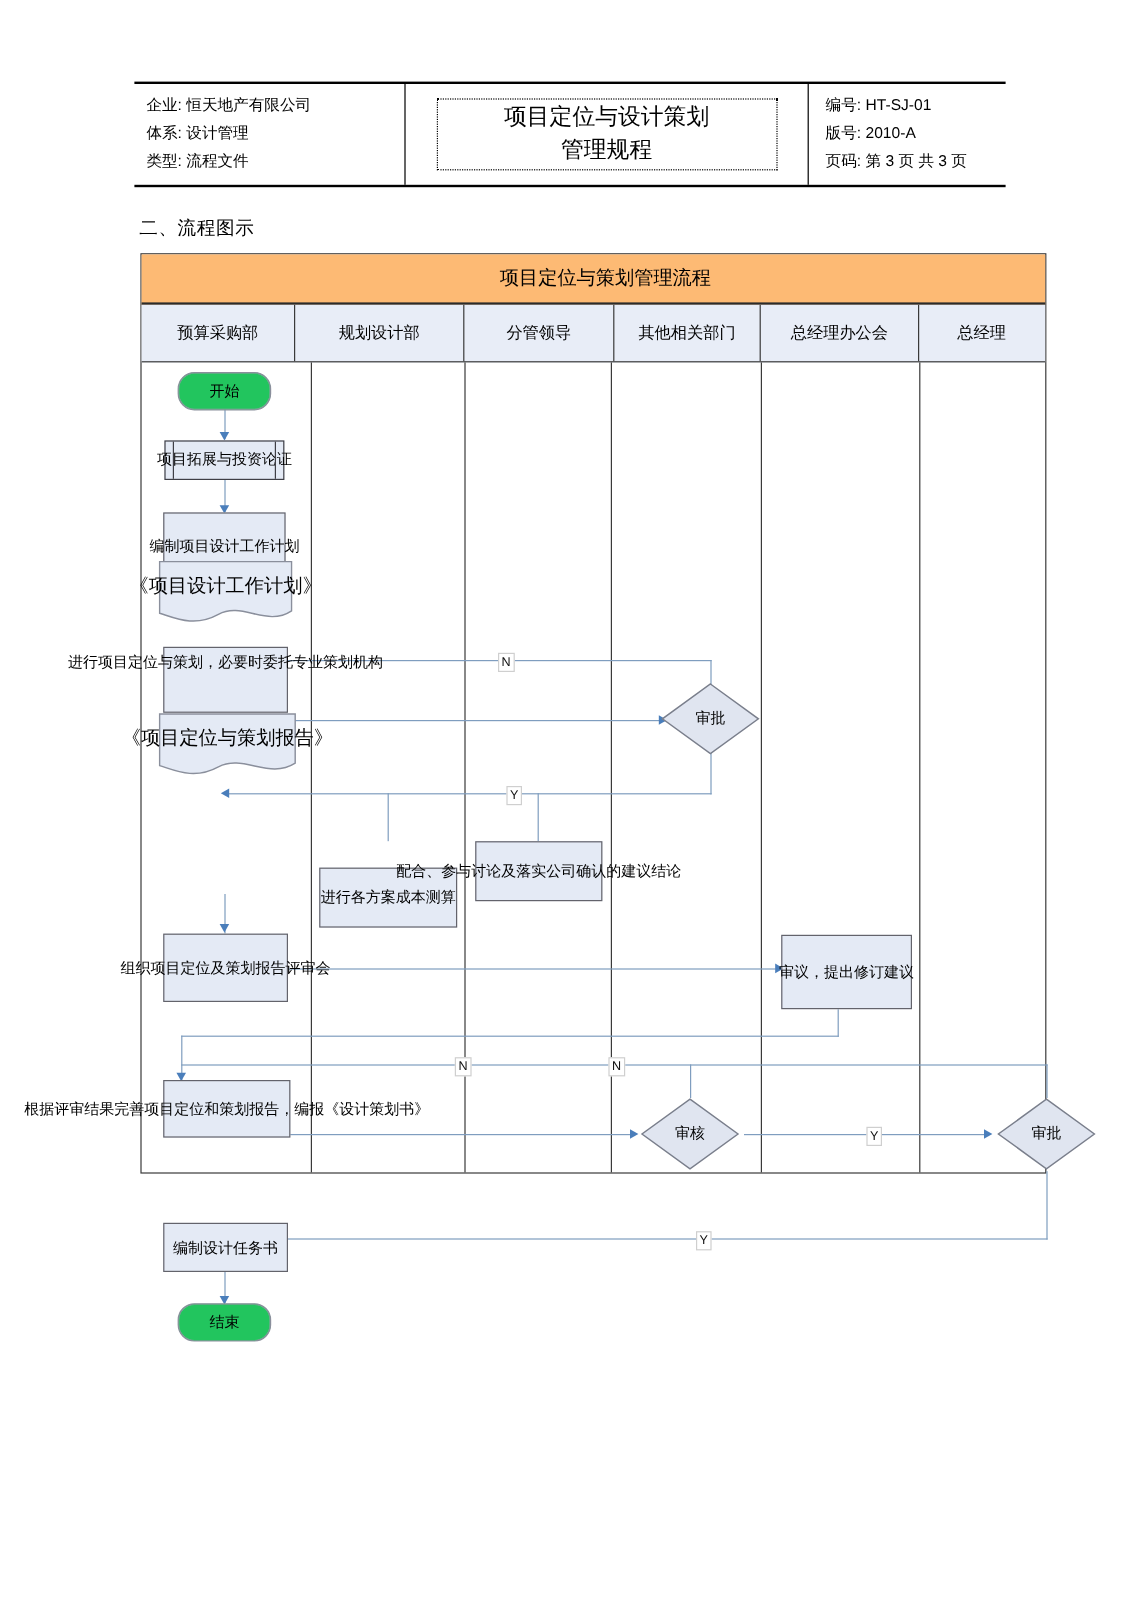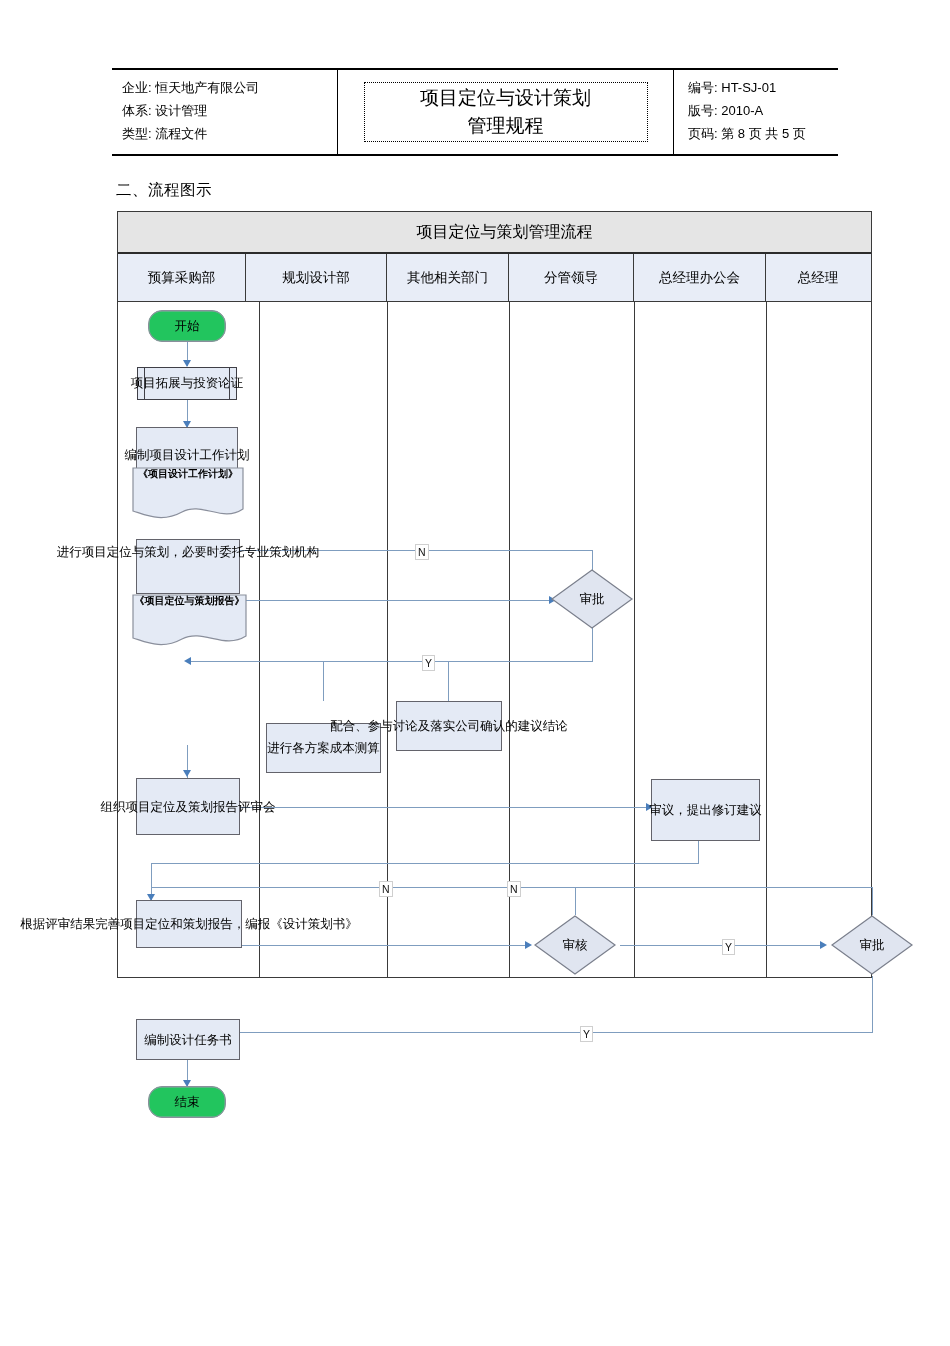--- a/index.html
+++ b/index.html
@@ -49,21 +49,21 @@
   }
 
   
   .flow {
     position:absolute; left:117px; top:211px;
     width:755px; height:767px;
     border:1.6px solid #3a3a3a;
   }
   .flow-title {
     height:42px; border-bottom:2.2px solid #2b2b2b;
-    background:#e5e5e5;
+    background:#fdba74;
     display:flex; align-items:center; justify-content:center;
     font-size:16px;
     padding-left:20px;
   }
   .flow-cols {
     height:48px; border-bottom:1.6px solid #3a3a3a;
     background:#e8edf7; display:flex;
   }
   .flow-col-h {
     display:flex; align-items:center; justify-content:center;
@@ -103,21 +103,21 @@
   .predef:before, .predef:after {
     content:""; position:absolute; top:0; bottom:0;
     width:0; border-left:1.3px solid #3f3f46;
   }
   .predef:before { left:6px; }
   .predef:after  { right:6px; }
 
   .doc {
     position:absolute;
     display:flex; align-items:flex-start; justify-content:center;
-    font-size:10px; padding-top:0;font-weight:bold;
+    font-size:16px; padding-top:11px;
   }
   .doc svg { position:absolute; left:0; top:0; }
   .doc span { position:relative; z-index:2; white-space:nowrap; }
 
   .dia {
     position:absolute;
   }
   .dia svg { position:absolute; left:0; top:0; }
   .dia span {
     position:absolute; left:0; right:0; top:50%;
@@ -172,36 +172,36 @@
     <div class="hdr-line">
       <span class="lbl">编号:</span>
       <span>HT-SJ-01</span>
     </div>
     <div class="hdr-line">
       <span class="lbl">版号:</span>
       <span>2010-A</span>
     </div>
     <div class="hdr-line">
       <span class="lbl">页码:</span>
-      <span>第  8 页  共 5 页</span>
+      <span>第  3 页  共 3 页</span>
     </div>
   </div>
 </div>
 
 <div class="sec-title">二、流程图示</div>
 
 <div class="flow">
 
   <div class="flow-title">项目定位与策划管理流程</div>
 
   <div class="flow-cols">
     <div class="flow-col-h" style="width:128px">预算采购部</div>
     <div class="flow-col-h" style="width:141px">规划设计部</div>
+    <div class="flow-col-h" style="width:125px">分管领导</div>
     <div class="flow-col-h" style="width:122px">其他相关部门</div>
-    <div class="flow-col-h" style="width:125px">分管领导</div>
     <div class="flow-col-h" style="width:132px">总经理办公会</div>
     <div class="flow-col-h" style="width:104px">总经理</div>
   </div>
 
   <div class="flow-body">
 
     <div class="vline" style="left:141px"></div>
     <div class="vline" style="left:269px"></div>
     <div class="vline" style="left:391px"></div>
     <div class="vline" style="left:516px"></div>

